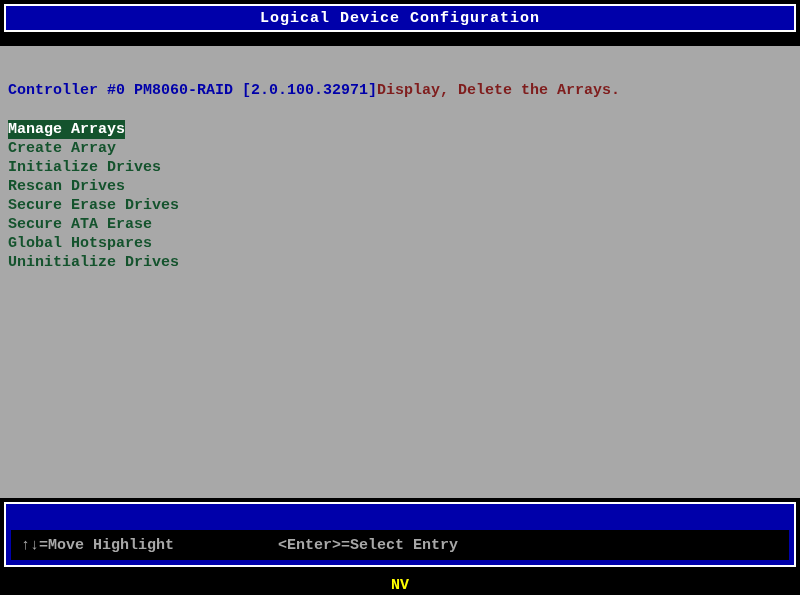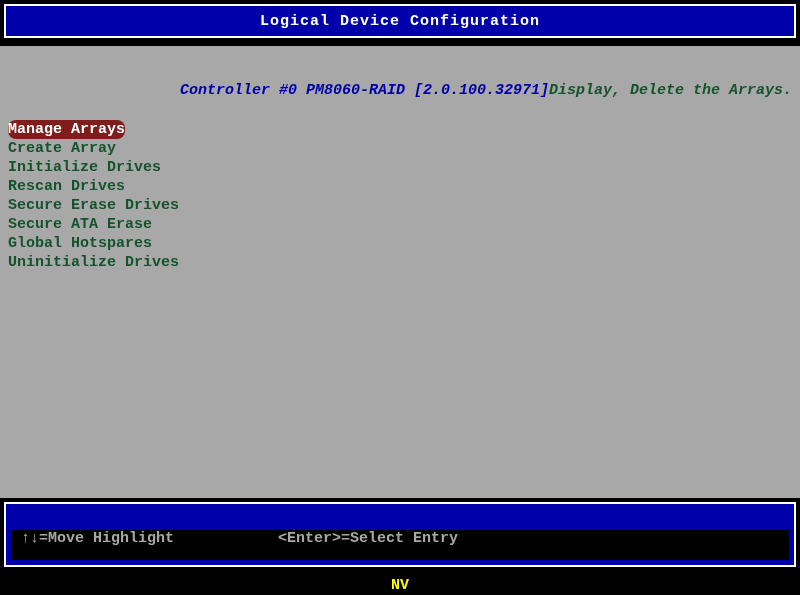--- a/index.html
+++ b/index.html
@@ -15,21 +15,21 @@
       font-size: 15px;
       font-weight: bold;
       overflow: hidden;
       position: relative;
     }
     .header-box {
       position: absolute;
       top: 4px;
       left: 4px;
       right: 4px;
-      height: 34px;
+      height: 28px;
       background: #0000aa;
       border: 2px solid #fff;
       display: flex;
       align-items: center;
       justify-content: center;
     }
     .header-title {
       color: #fff;
       letter-spacing: 1px;
     }
@@ -37,66 +37,65 @@
       position: absolute;
       top: 46px;
       left: 0;
       right: 0;
       bottom: 97px;
       background: #a8a8a8;
     }
     .info-row {
       position: absolute;
       top: 36px;
-      left: 26px;
+      left: 8px;
       right: 8px;
       display: flex;
-      justify-content: flex-end;
-      font-style: italic;
+      justify-content: flex-start;
     }
     .controller-text {
       color: #0000aa;
     }
     .hint-text {
-      color: #14532d;
+      color: #7f1d1d;
     }
     .menu-list {
       position: absolute;
       top: 74px;
       left: 8px;
     }
     .menu-item {
       color: #14532d;
       line-height: 19px;
       cursor: pointer;
       display: inline-block;
     }
     .menu-item.selected {
-      background: #7f1d1d;
+      background: #14532d;
       color: #fff;
-      border-radius: 8px;
     }
     .footer-box {
       position: absolute;
       bottom: 28px;
       left: 4px;
       right: 4px;
       height: 65px;
       background: #0000aa;
       border: 2px solid #fff;
       padding: 5px;
     }
     .help-bar {
       position: absolute;
       bottom: 5px;
       left: 5px;
       right: 5px;
       height: 30px;
       background: #000;
       display: flex;
+      align-items: center;
       padding-left: 10px;
     }
     .help-text {
       color: #a8a8a8;
     }
     .help-segment {
       display: inline-block;
     }
     .help-segment.second {
       margin-left: 95px;

